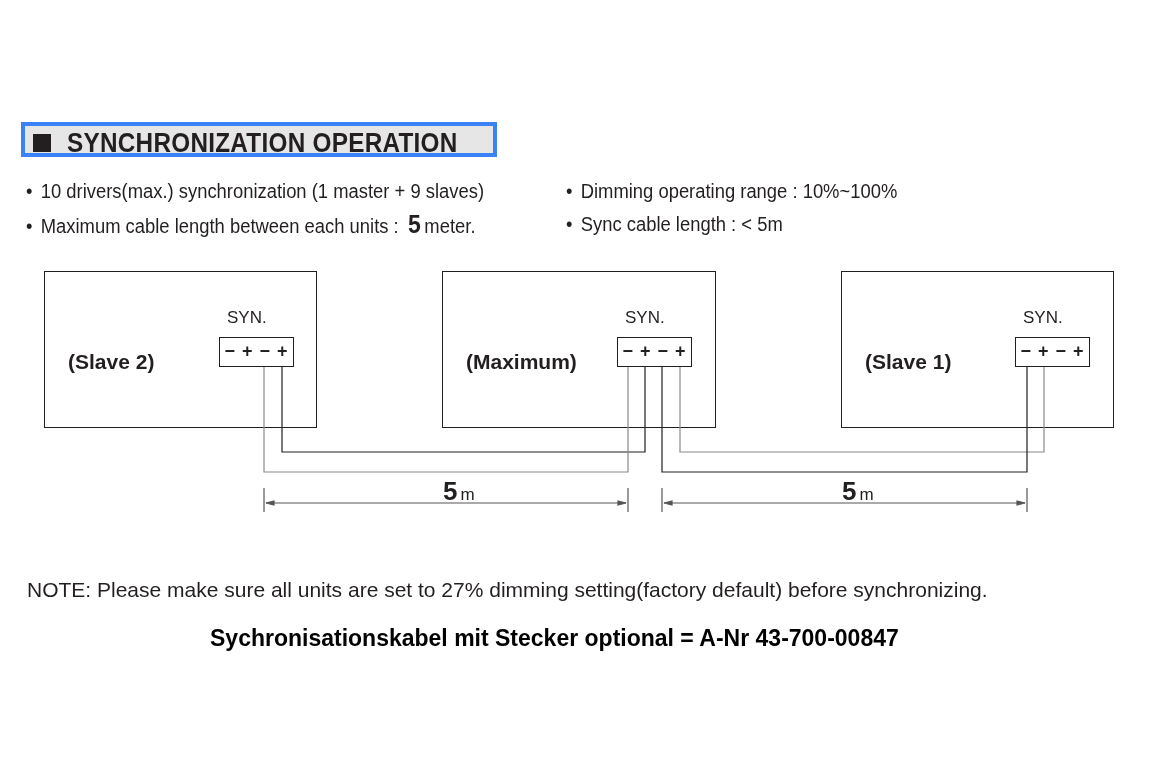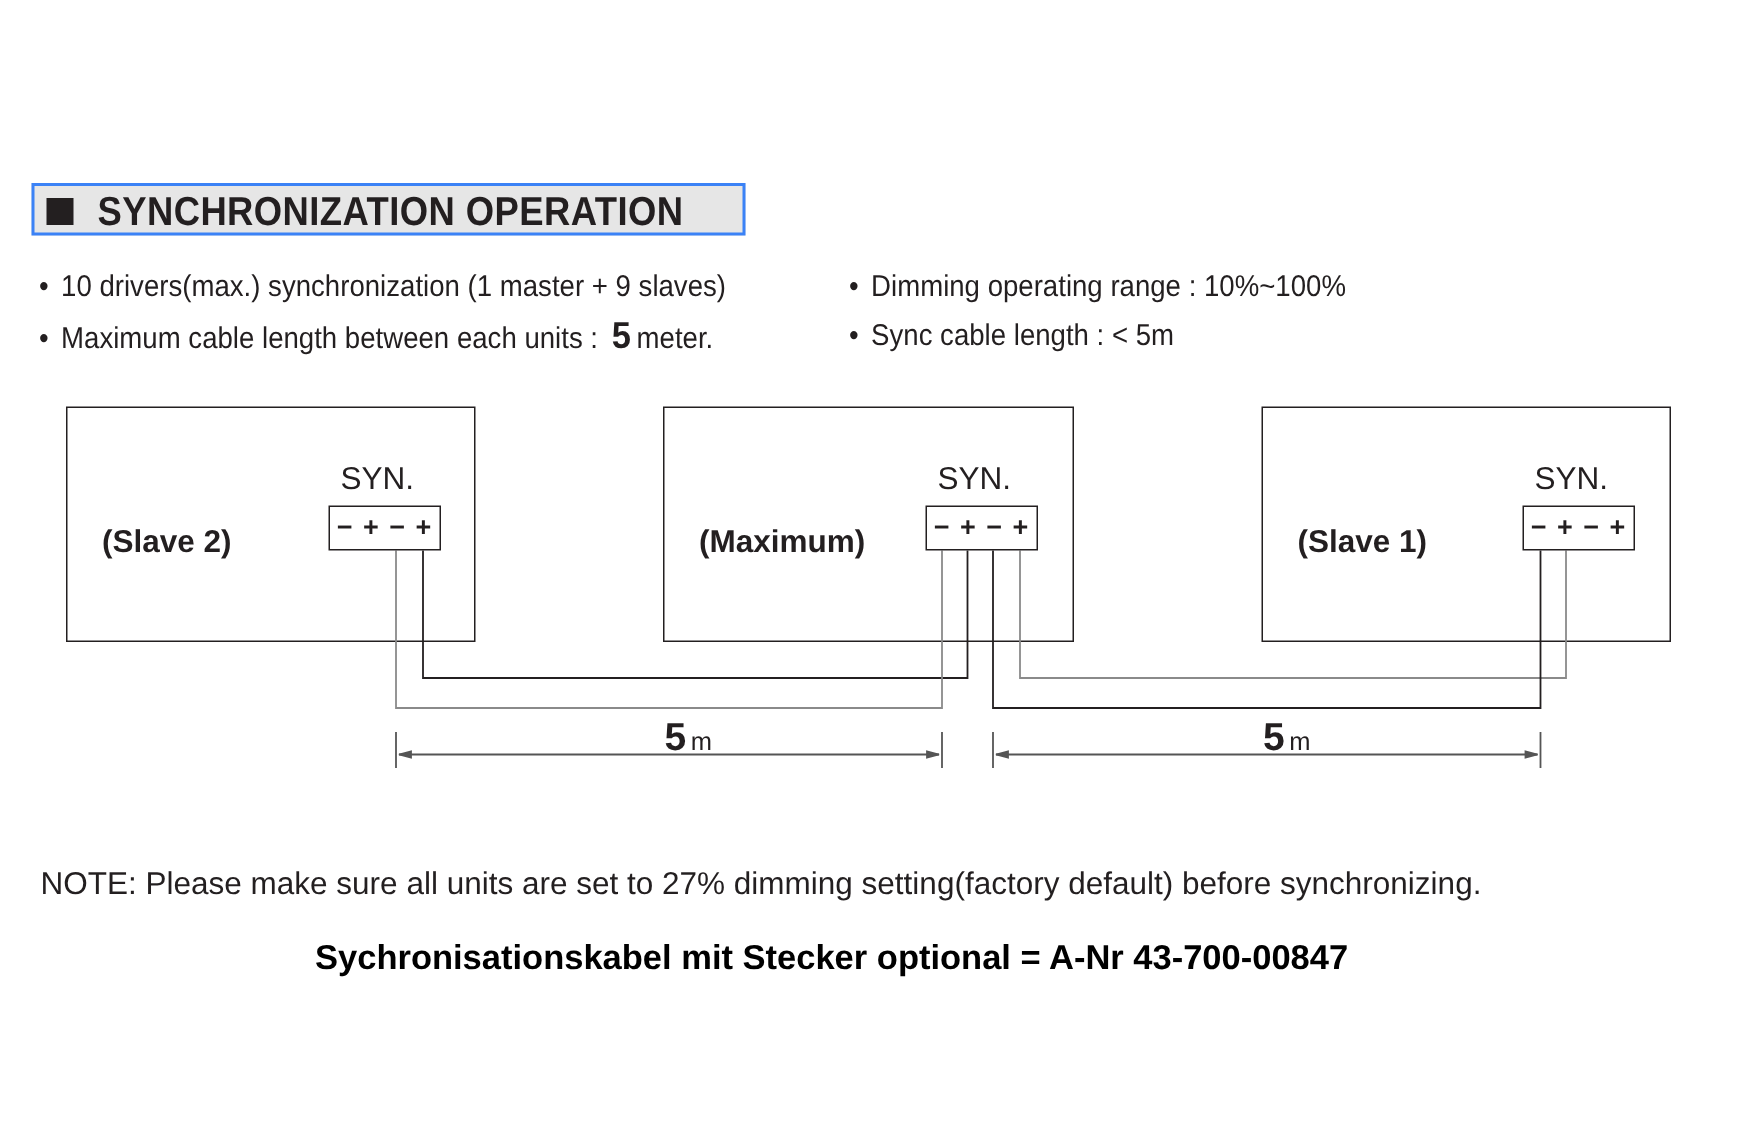--- a/index.html
+++ b/index.html
@@ -1,29 +1,29 @@
 <!DOCTYPE html>
 <html><head>
 <meta charset="utf-8">
 <style>
   html, body { margin: 0; padding: 0; background: #ffffff; }
   body { width: 1169px; height: 757px; position: relative; overflow: hidden;
          font-family: "Liberation Sans", sans-serif; color: #231f20; }
   .abs { position: absolute; }
   .title-bar { left: 21px; top: 122px; width: 476px; height: 35px; background: #e6e6e6;
-               border: 2px solid #3b82f6; box-sizing: border-box; }
+               border: 4px solid #3b82f6; box-sizing: border-box; }
   .title-square { left: 8px; top: 8px; width: 18px; height: 18px; background: #231f20; }
   .title-text { left: 42px; top: 1px; font-size: 27px; font-weight: bold; letter-spacing: 0.3px;
                 line-height: 32px; white-space: nowrap; transform: scaleX(0.9); transform-origin: left; }
   .bullet { font-size: 20px; line-height: 24px; white-space: nowrap; transform: scaleX(0.92); transform-origin: left; }
   .bullet .dot { display: inline-block; width: 16px; }
   .bullet .big5 { font-weight: bold; font-size: 25px; padding: 0 4px 0 10px; }
   .unit-box { border: 1.2px solid #231f20; box-sizing: border-box; background: #fff; }
   .unit-label { font-size: 21px; white-space: nowrap; font-weight: bold; }
-  .syn-label { font-size: 21px; white-space: nowrap; }
+  .syn-label { font-size: 17px; white-space: nowrap; }
   .term-box { border: 1.2px solid #231f20; box-sizing: border-box; background: #fff;
               font-size: 18px; font-weight: bold; text-align: center; line-height: 26px; letter-spacing: 1px; }
   .dim-label { font-size: 26px; font-weight: bold; white-space: nowrap; }
   .dim-label small { font-size: 17px; font-weight: normal; margin-left: 3px; }
   .note { font-size: 21px; white-space: nowrap; }
   .order { font-size: 23px; font-weight: bold; white-space: nowrap; color: #000; }
   svg.wires { position: absolute; left: 0; top: 0; }
 </style>
 </head>
 <body>

